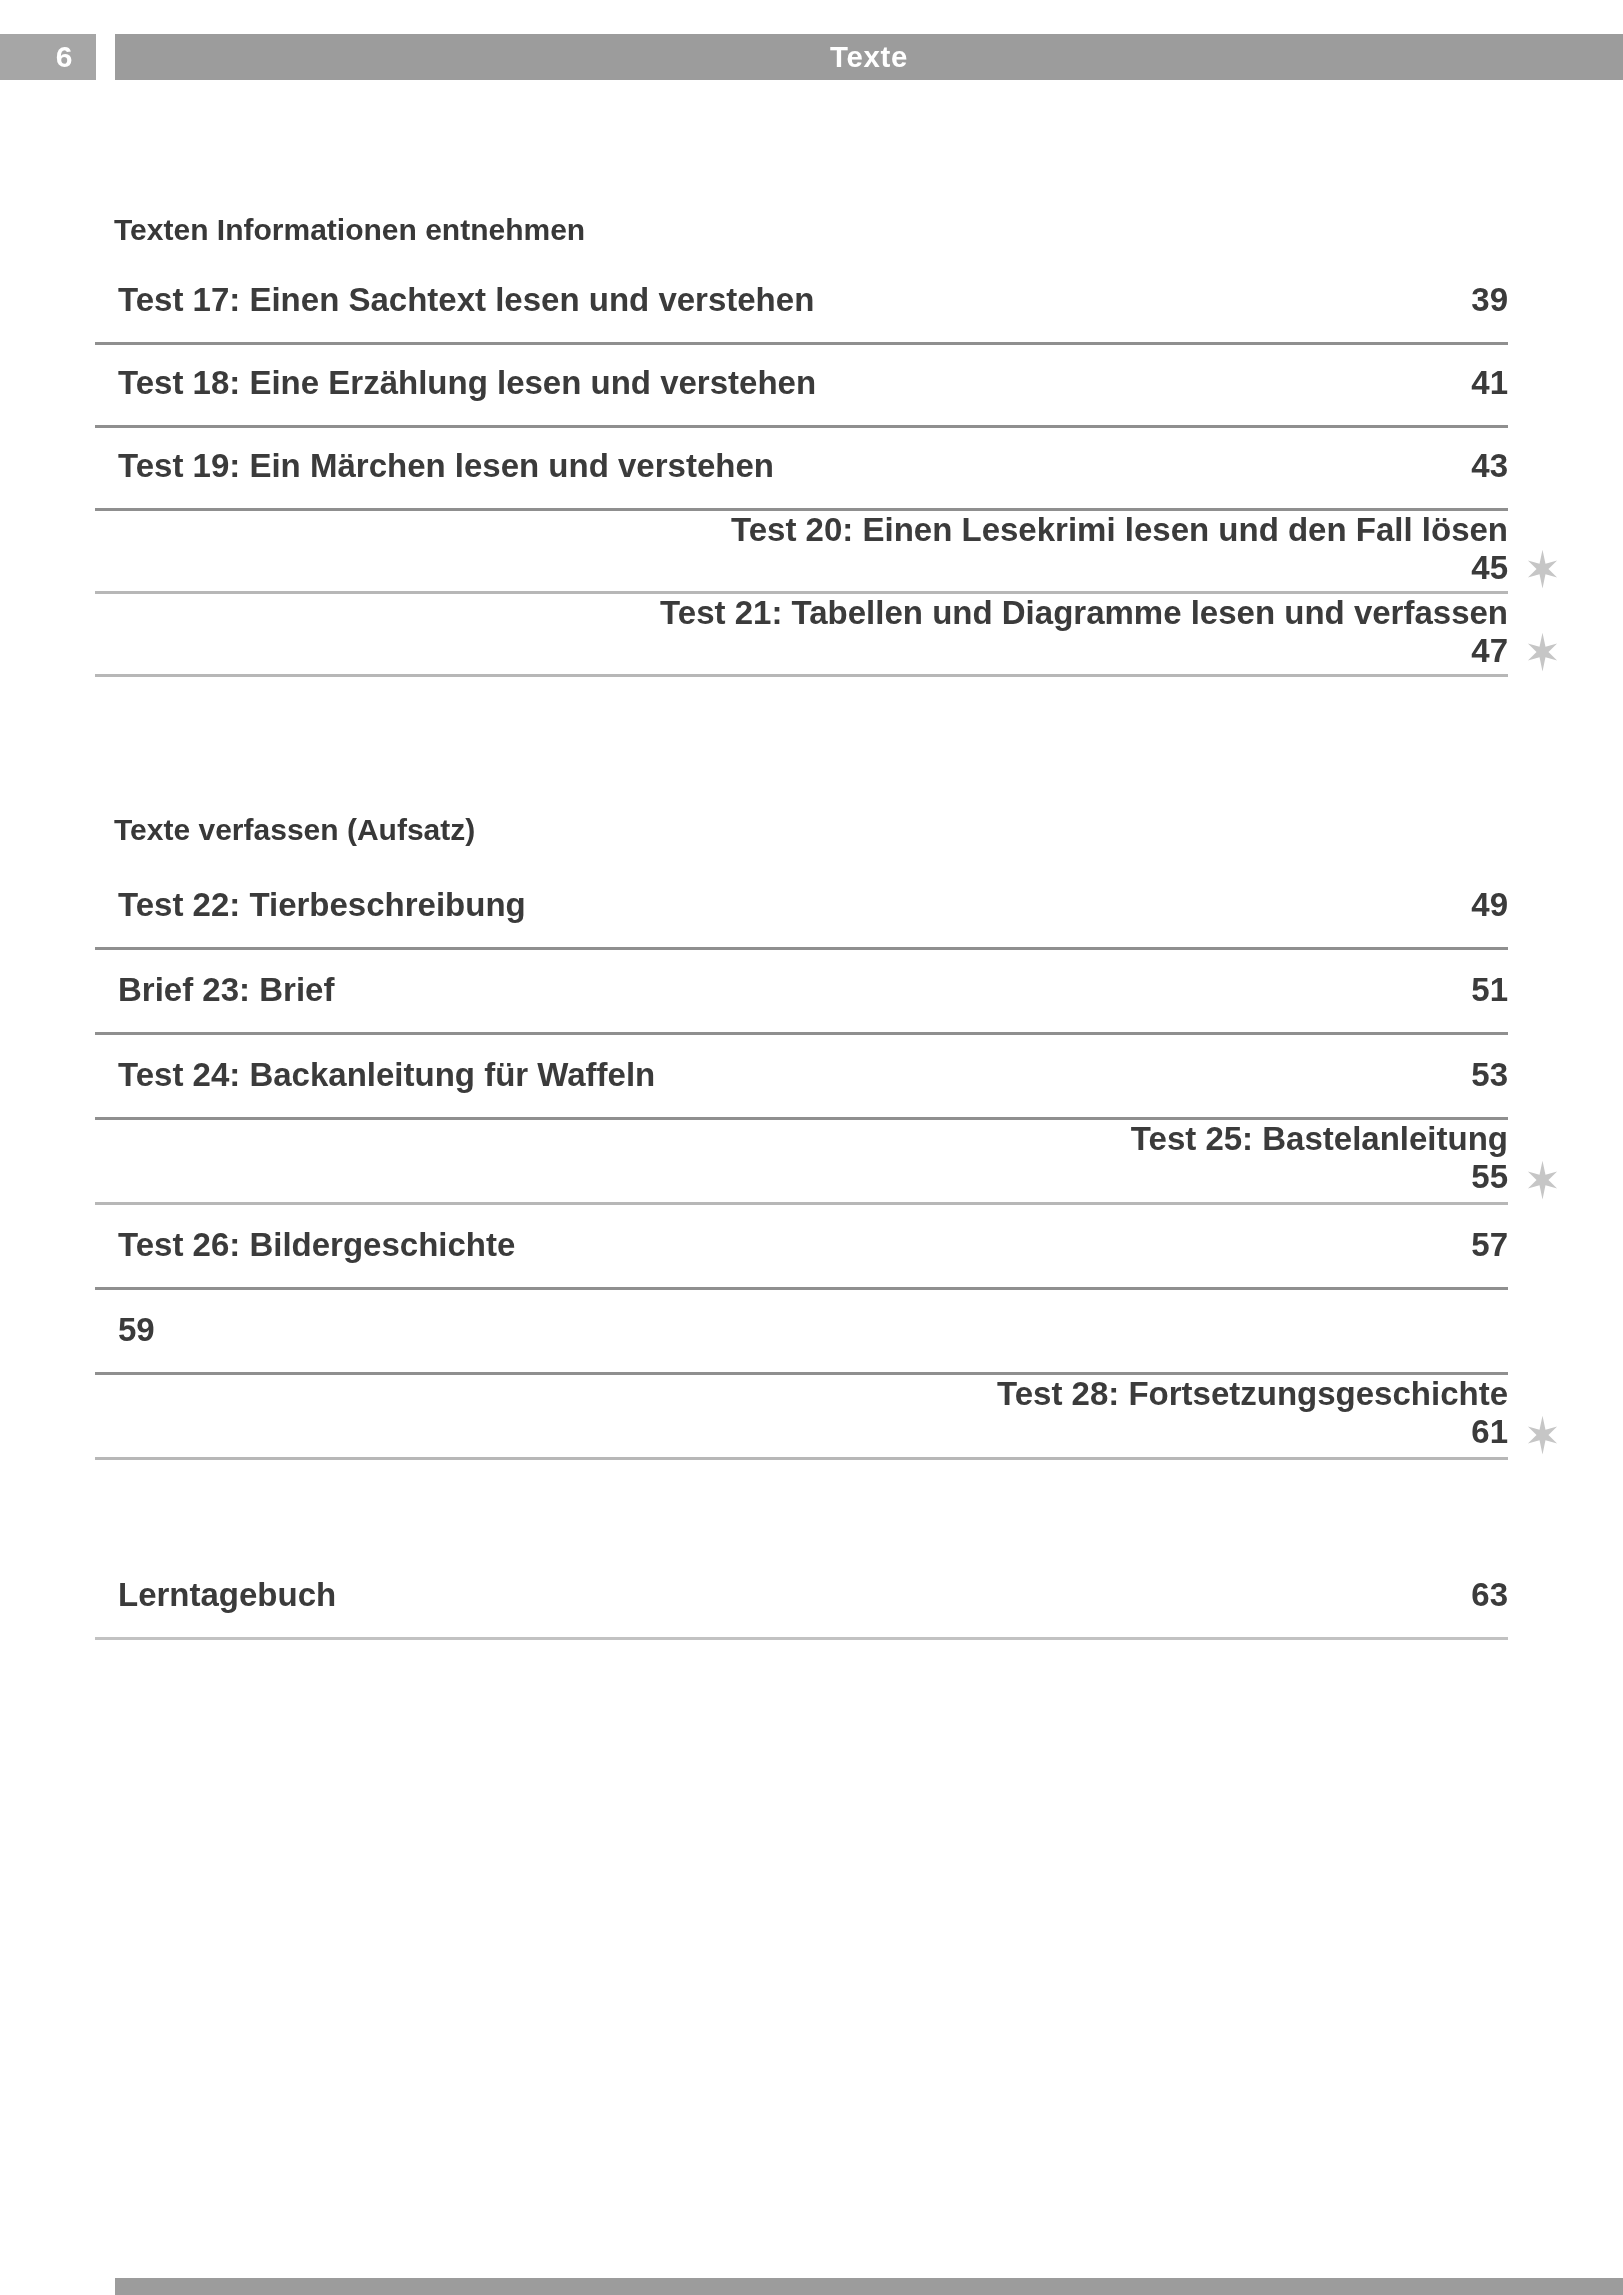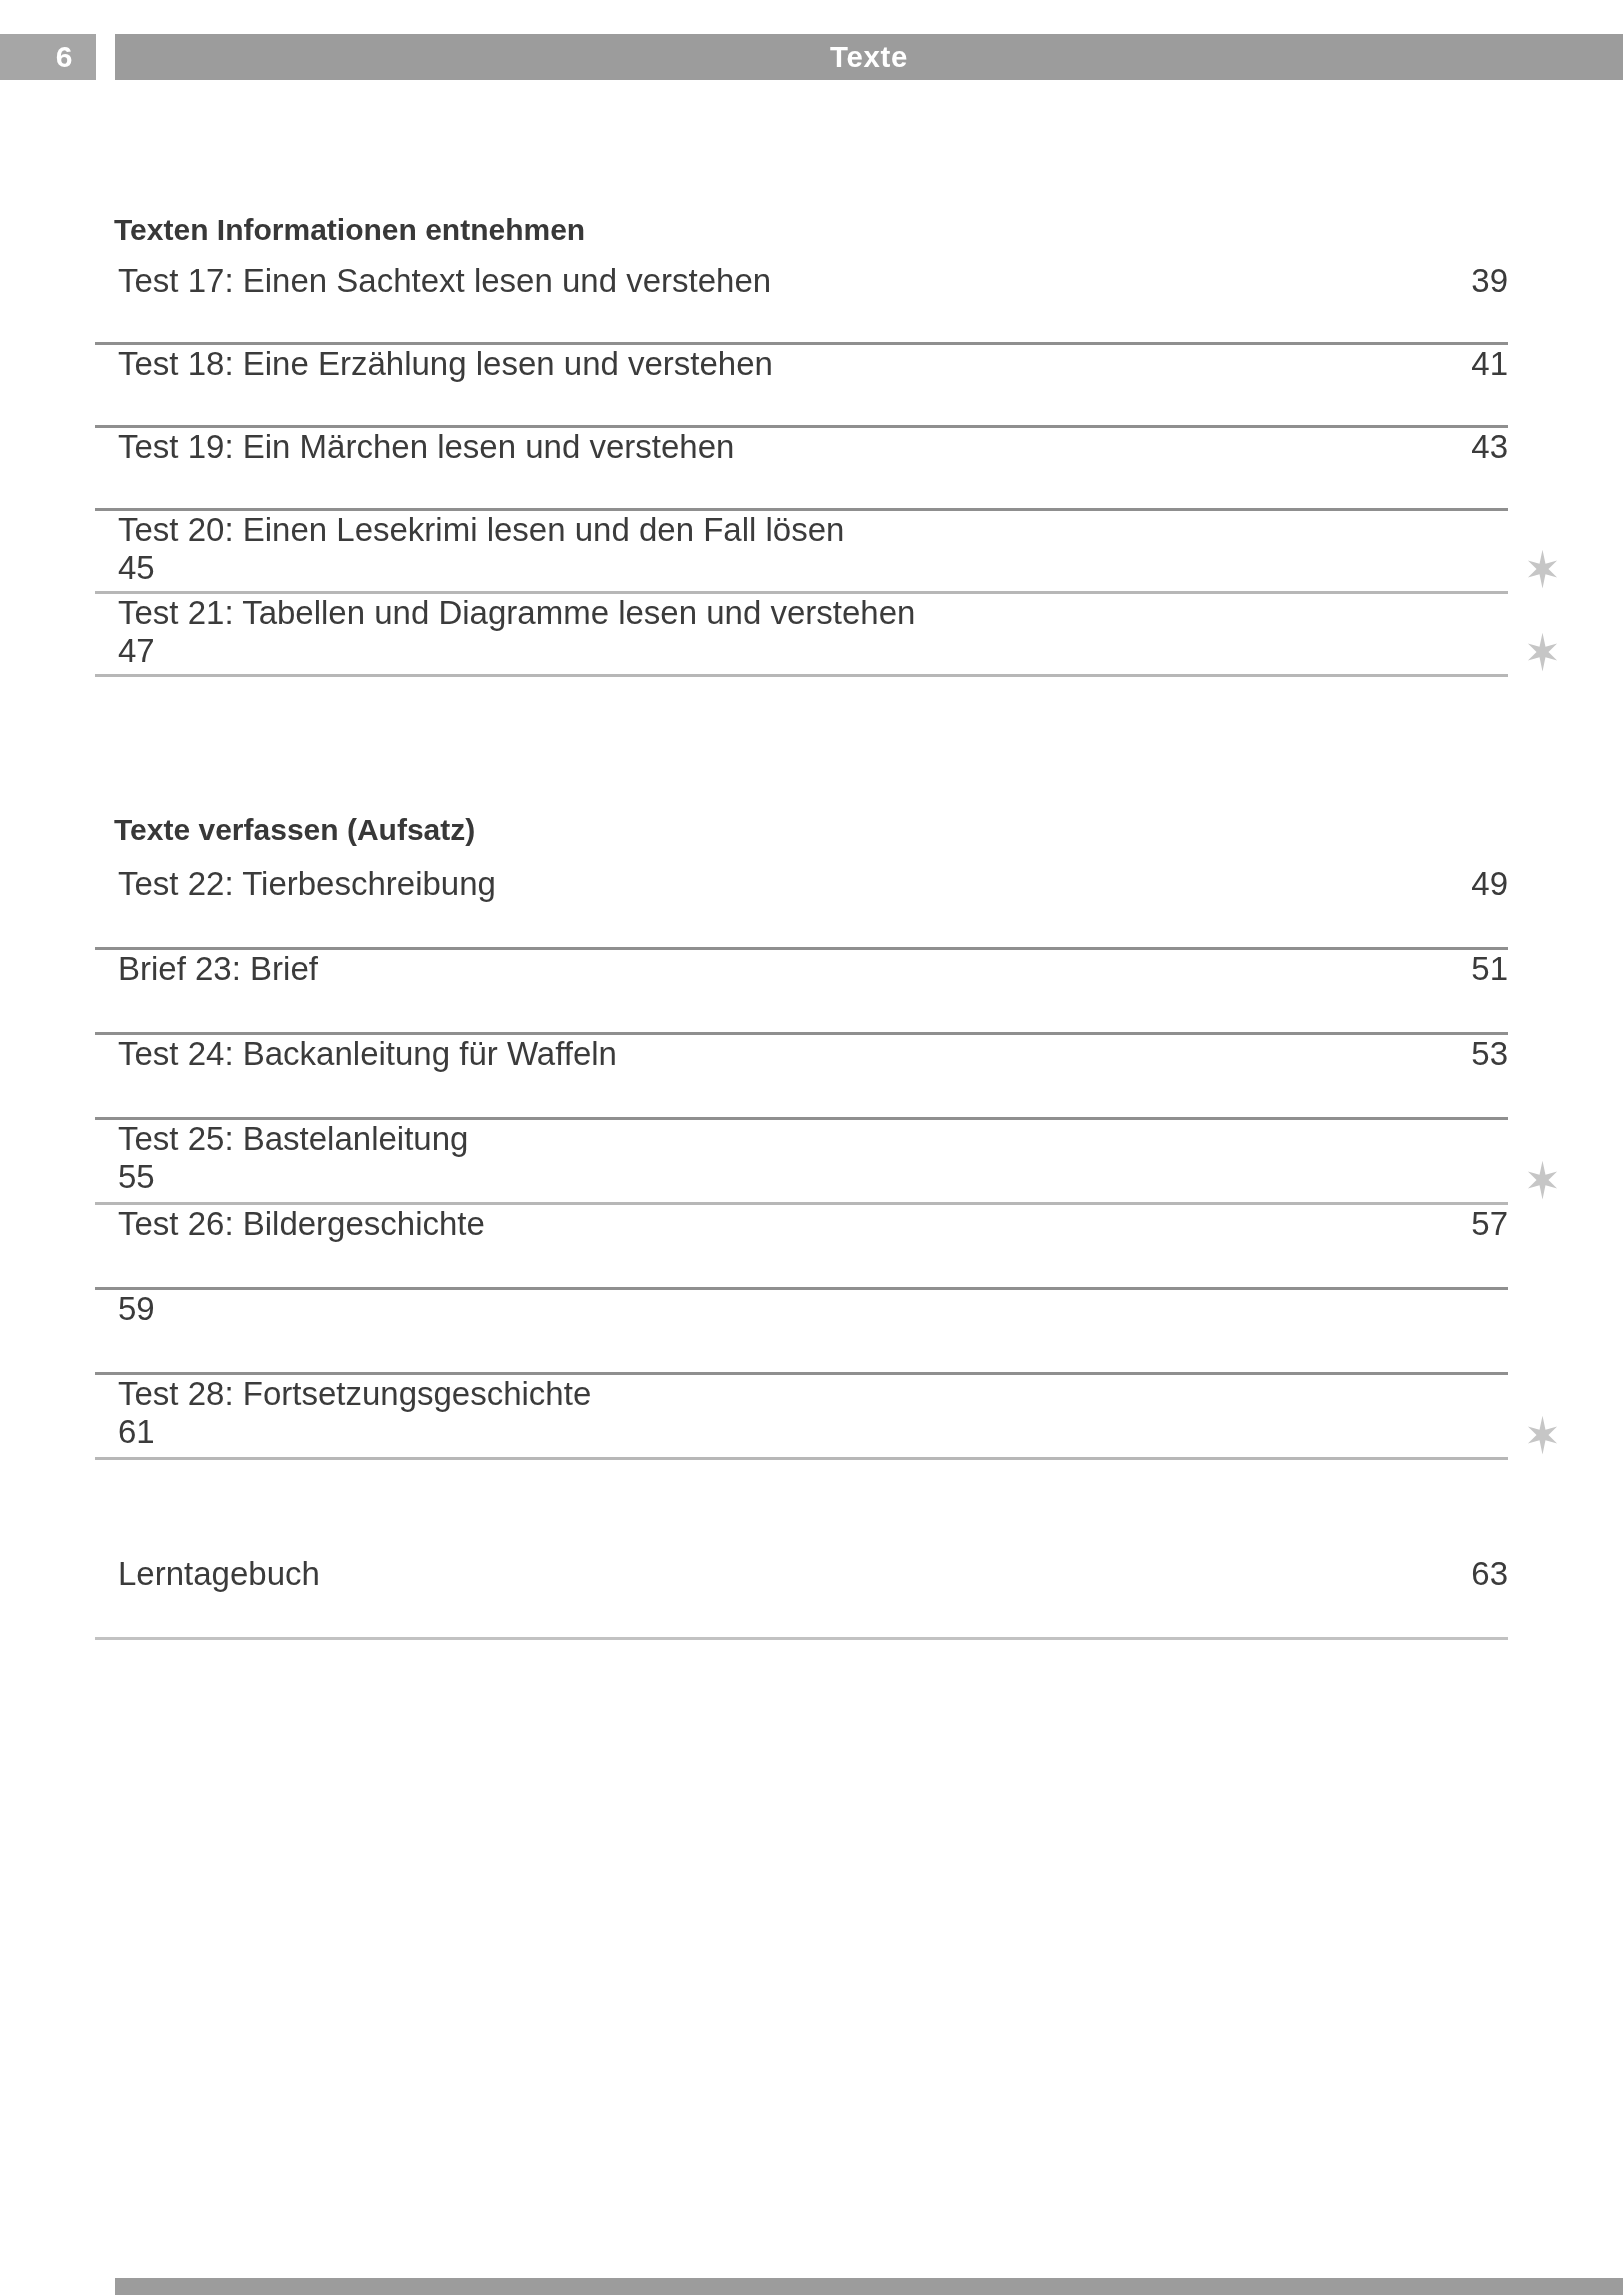--- a/index.html
+++ b/index.html
@@ -30,22 +30,22 @@
   }
   #heading-1{top:213px;}
   #heading-2{top:813px;}
   
   .rows{position:absolute;left:95px;width:1413px;}
   #rows-1{top:262px;}
   #rows-2{top:865px;}
   #rows-3{top:1555px;}
   .row{
     position:relative;height:83px;border-bottom:3.3px solid var(--ruledark);
-    display:flex;align-items:flex-start;justify-content:space-between;
-    padding:0 0 23px 23px;font-size:33px;white-space:nowrap;
+    display:flex;align-items:flex-end;justify-content:space-between;
+    padding:0 0 23px 23px;font-size:33px;white-space:nowrap;font-weight:bold;
   }
   #rows-2 .row, #rows-3 .row{height:85px;}
   .row.lite{border-bottom-color:var(--rulelight);flex-direction:column;}
   .row.litest{border-bottom-color:var(--rulelighter);}
   .num{font-variant-numeric:lining-nums;}
   .star{
     position:absolute;right:-52px;bottom:1.3px;width:35px;height:42px;display:block;
   }
   .star svg{width:100%;height:100%;display:block;}
   .star polygon{fill:var(--star);}
@@ -82,21 +82,21 @@
   <div class="row lite">
     <span class="lbl">Test 20: Einen Lesekrimi lesen und den Fall lösen</span>
     <span class="num">45</span>
     <span class="star">
         <svg viewBox="-28 -32 56 64" xmlns="http://www.w3.org/2000/svg">
           <polygon points="0,-31 4.75,-8.23 23.38,-13.5 9.5,0 23.38,13.5 4.75,8.23 0,31 -4.75,8.23 -23.38,13.5 -9.5,0 -23.38,-13.5 -4.75,-8.23"></polygon>
         </svg>
       </span>
   </div>
   <div class="row lite">
-    <span class="lbl">Test 21: Tabellen und Diagramme lesen und verstehen</span>
+    <span class="lbl">Test 21: Tabellen und Diagramme lesen und verfassen</span>
     <span class="num">47</span>
     <span class="star">
         <svg viewBox="-28 -32 56 64" xmlns="http://www.w3.org/2000/svg">
           <polygon points="0,-31 4.75,-8.23 23.38,-13.5 9.5,0 23.38,13.5 4.75,8.23 0,31 -4.75,8.23 -23.38,13.5 -9.5,0 -23.38,-13.5 -4.75,-8.23"></polygon>
         </svg>
       </span>
   </div>
 </div>
 
 <div class="sec-heading" id="heading-2">Texte verfassen (Aufsatz)</div>

